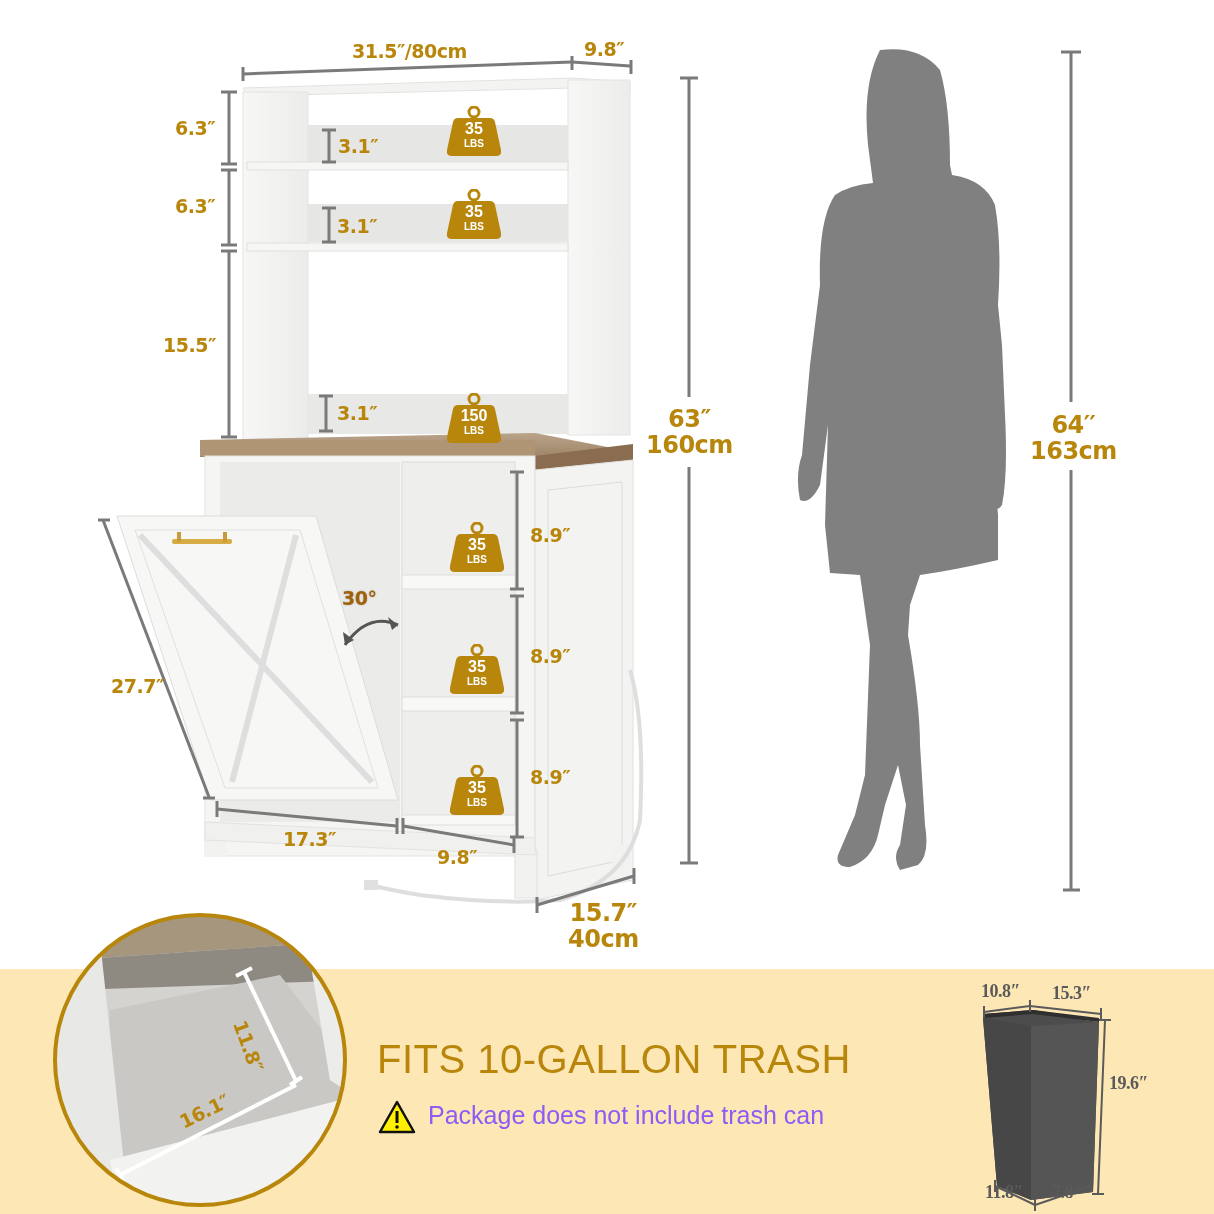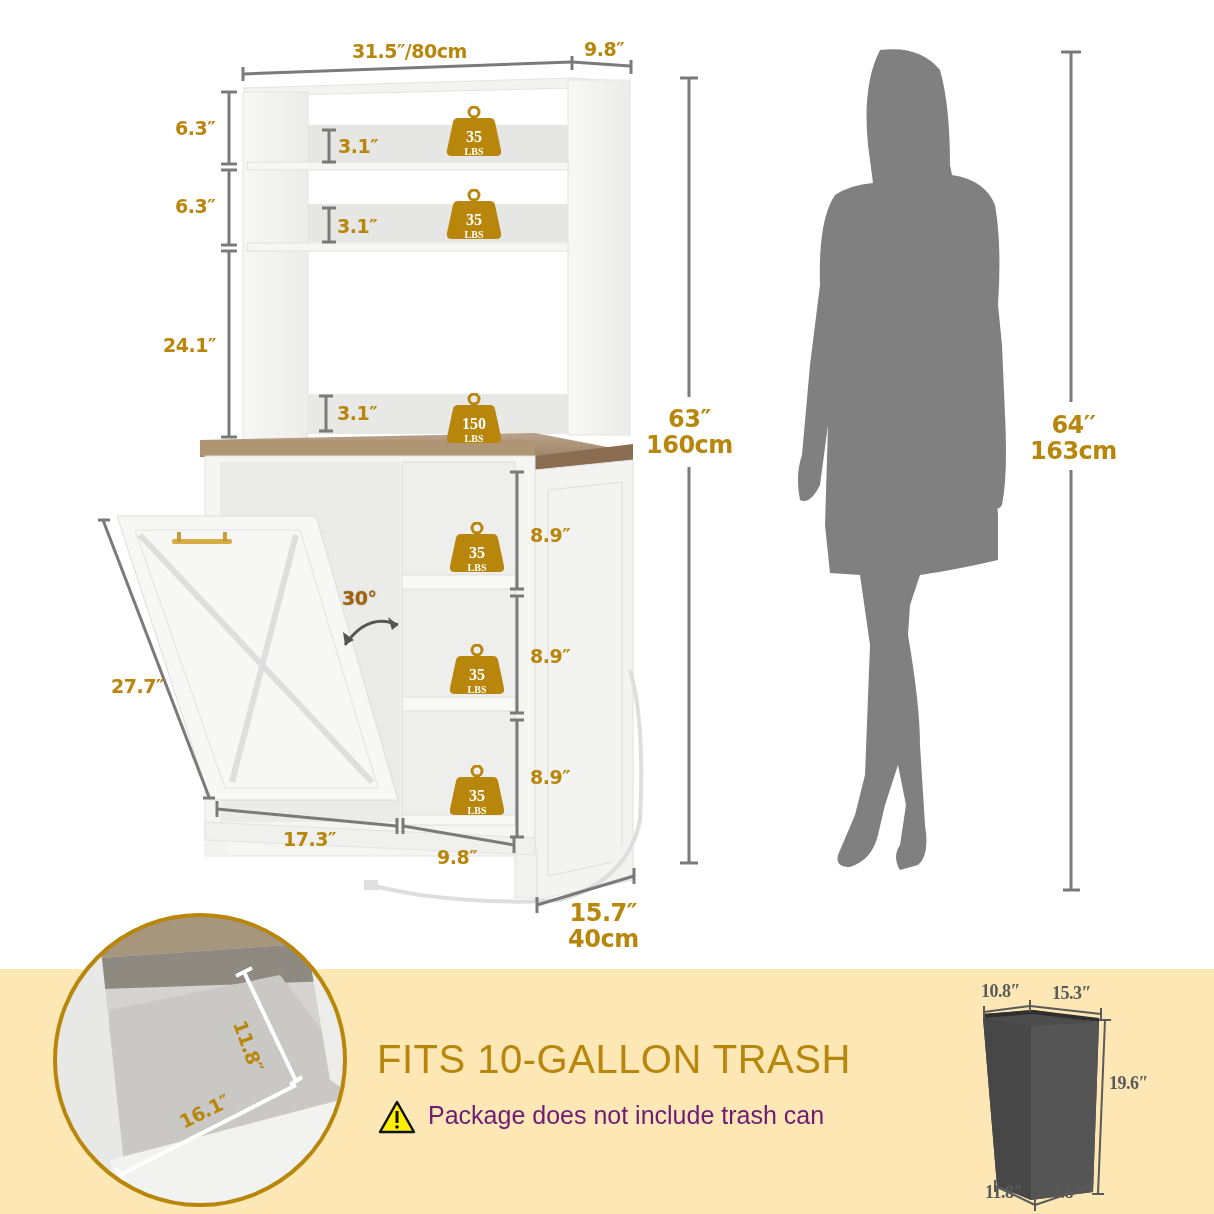--- a/index.html
+++ b/index.html
@@ -2,26 +2,26 @@
 <html><head>
 <meta charset="utf-8">
 <style>
   html, body { margin:0; padding:0; }
   body { width:1214px; height:1214px; position:relative; overflow:hidden; background:#ffffff; font-family:"DejaVu Sans", sans-serif; }
   .abs { position:absolute; }
   .dim { position:absolute; color:#b8860b; font-weight:bold; font-family:"DejaVu Sans", sans-serif; white-space:nowrap; letter-spacing:-0.5px; }
   .dim-md { font-size:19px; }
   .dim-lg { font-size:24px; text-align:center; line-height:26px; }
   .weight { position:absolute; width:60px; height:52px; }
-  .weight .txt { position:absolute; left:0; width:100%; text-align:center; color:#fff; font-weight:bold; font-family:Liberation Serif, serif;margin-top:8px; }
+  .weight .txt { position:absolute; left:0; width:100%; text-align:center; color:#fff; font-weight:bold; font-family:Liberation Sans, sans-serif; }
   .weight .num { top:15px; font-size:16px; line-height:16px; }
   .weight .unit { top:33px; font-size:10px; line-height:10px; }
   .band { position:absolute; left:0; top:969px; width:1214px; height:245px; background:#fde8b5; }
   .headline { position:absolute; left:377px; top:1037px; font-size:40px; font-weight:normal; color:#b8860b; font-family:"Liberation Sans", sans-serif; letter-spacing:0.5px; }
-  .notice { position:absolute; left:428px; top:1101px; font-size:25px; color:#701a75; font-family:"Liberation Sans", sans-serif; }
+  .notice { position:absolute; left:428px; top:1101px; font-size:25px; color:#8b5cf6; font-family:"Liberation Sans", sans-serif; }
   .trash-dim { position:absolute; color:#5a5a5a; font-weight:bold; font-size:18px; font-family:Liberation Serif, serif; letter-spacing:-0.5px; }
 </style>
 </head>
 <body>
 
 <svg class="abs" style="left:0;top:0" width="1214" height="969" viewBox="0 0 1214 969">
   <defs>
     <linearGradient id="panel" x1="0" x2="1">
       <stop offset="0" stop-color="#f7f7f5"></stop>
         <stop offset="1" stop-color="#ececea"></stop>
@@ -196,21 +196,21 @@
       <path d="M14,12 L46,12 Q50,12 51,16 L57,44 Q58,50 52,50 L8,50 Q2,50 3,44 L9,16 Q10,12 14,12 Z" fill="#b8860b"></path>
     </svg>
   <span class="txt num">35</span>
   <span class="txt unit">LBS</span>
 </div>
 
 <span class="dim dim-md" style="left:352px;top:40px;text-align:right;">31.5″/80cm</span>
 <span class="dim dim-md" style="left:584px;top:38px;">9.8″</span>
 <span class="dim dim-md" style="left:175px;top:117px;">6.3″</span>
 <span class="dim dim-md" style="left:175px;top:195px;">6.3″</span>
-<span class="dim dim-md" style="left:163px;top:334px;">24.1″</span>
+<span class="dim dim-md" style="left:163px;top:334px;">15.5″</span>
 <span class="dim dim-md" style="left:338px;top:135px;">3.1″</span>
 <span class="dim dim-md" style="left:337px;top:215px;">3.1″</span>
 <span class="dim dim-md" style="left:337px;top:402px;">3.1″</span>
 <span class="dim dim-md" style="left:530px;top:524px;">8.9″</span>
 <span class="dim dim-md" style="left:530px;top:645px;">8.9″</span>
 <span class="dim dim-md" style="left:530px;top:766px;">8.9″</span>
 <span class="dim dim-md" style="left:111px;top:675px;">27.7″</span>
 <span class="dim dim-md" style="left:342px;top:587px;color:#a16207;text-shadow:0 0 2px #aaa;">30°</span>
 <span class="dim dim-md" style="left:283px;top:828px;">17.3″</span>
 <span class="dim dim-md" style="left:437px;top:846px;">9.8″</span>

